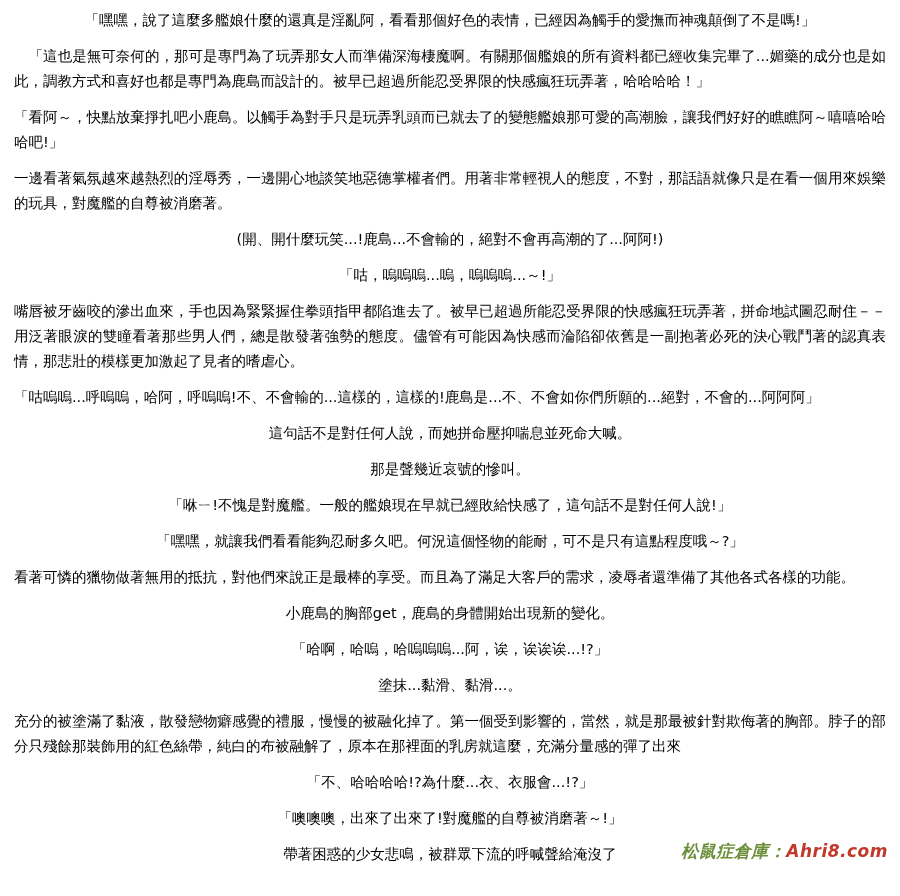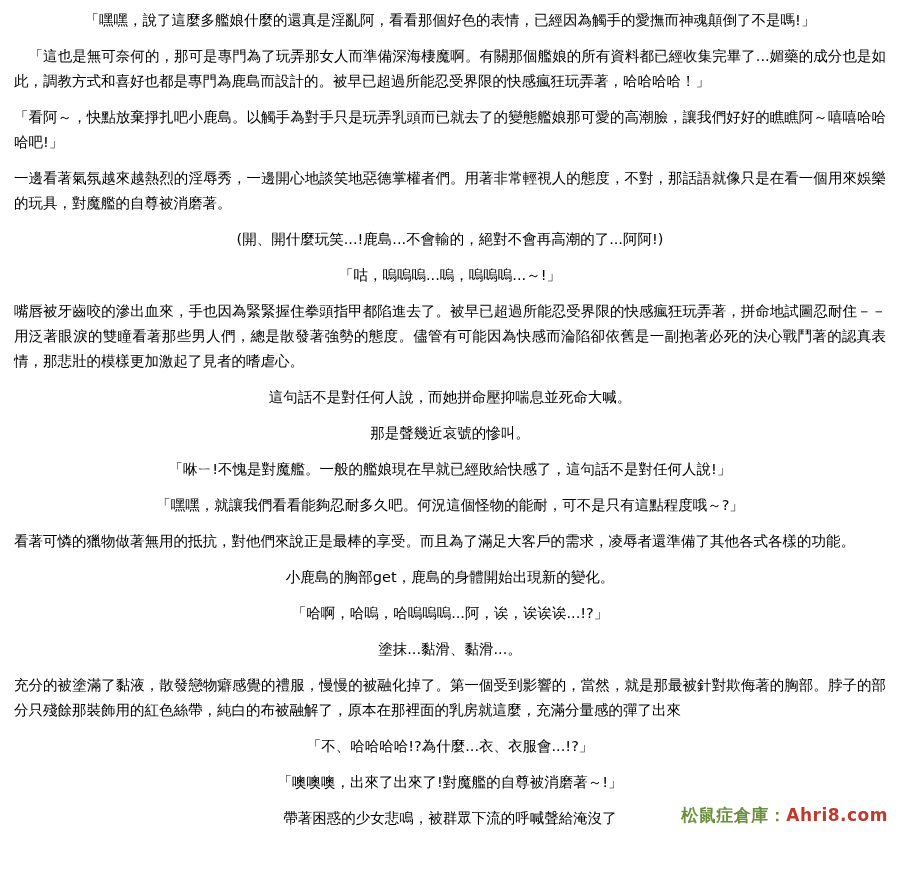--- a/index.html
+++ b/index.html
@@ -34,37 +34,39 @@
   }
   .watermark {
     position: absolute;
     right: 12px;
     bottom: 4px;
     font-size: 17px;
     font-weight: bold;
     color: #6b8f3a;
     letter-spacing: 0.5px;
     white-space: nowrap;
+    font-style: italic;
   }
   .watermark .wm-site {
     color: #c0392b;
   }
 </style>
 </head>
 <body>
 
 <div class="page">
   <div id="paragraphs">
       <p class="para center">「嘿嘿，說了這麼多艦娘什麼的還真是淫亂阿，看看那個好色的表情，已經因為觸手的愛撫而神魂顛倒了不是嗎!」</p>
       <p class="para">　「這也是無可奈何的，那可是專門為了玩弄那女人而準備深海棲魔啊。有關那個艦娘的所有資料都已經收集完畢了...媚藥的成分也是如此，調教方式和喜好也都是專門為鹿島而設計的。被早已超過所能忍受界限的快感瘋狂玩弄著，哈哈哈哈！」</p>
       <p class="para">「看阿～，快點放棄掙扎吧小鹿島。以觸手為對手只是玩弄乳頭而已就去了的變態艦娘那可愛的高潮臉，讓我們好好的瞧瞧阿～嘻嘻哈哈哈吧!」</p>
       <p class="para">一邊看著氣氛越來越熱烈的淫辱秀，一邊開心地談笑地惡德掌權者們。用著非常輕視人的態度，不對，那話語就像只是在看一個用來娛樂的玩具，對魔艦的自尊被消磨著。</p>
       <p class="para center">(開、開什麼玩笑...!鹿島...不會輸的，絕對不會再高潮的了...阿阿!)</p>
       <p class="para center">「咕，嗚嗚嗚...嗚，嗚嗚嗚...～!」</p>
       <p class="para">嘴唇被牙齒咬的滲出血來，手也因為緊緊握住拳頭指甲都陷進去了。被早已超過所能忍受界限的快感瘋狂玩弄著，拼命地試圖忍耐住－－用泛著眼淚的雙瞳看著那些男人們，總是散發著強勢的態度。儘管有可能因為快感而淪陷卻依舊是一副抱著必死的決心戰鬥著的認真表情，那悲壯的模樣更加激起了見者的嗜虐心。</p>
+      <p class="para">「咕嗚嗚...呼嗚嗚，哈阿，呼嗚嗚!不、不會輸的...這樣的，這樣的!鹿島是...不、不會如你們所願的...絕對，不會的...阿阿阿」</p>
       <p class="para center">這句話不是對任何人說，而她拼命壓抑喘息並死命大喊。</p>
       <p class="para center">那是聲幾近哀號的慘叫。</p>
       <p class="para center">「咻ㄧ!不愧是對魔艦。一般的艦娘現在早就已經敗給快感了，這句話不是對任何人說!」</p>
       <p class="para center">「嘿嘿，就讓我們看看能夠忍耐多久吧。何況這個怪物的能耐，可不是只有這點程度哦～?」</p>
       <p class="para">看著可憐的獵物做著無用的抵抗，對他們來說正是最棒的享受。而且為了滿足大客戶的需求，凌辱者還準備了其他各式各樣的功能。</p>
       <p class="para center">小鹿島的胸部get，鹿島的身體開始出現新的變化。</p>
       <p class="para center">「哈啊，哈嗚，哈嗚嗚嗚...阿，诶，诶诶诶...!?」</p>
       <p class="para center">塗抹...黏滑、黏滑...。</p>
       <p class="para">充分的被塗滿了黏液，散發戀物癖感覺的禮服，慢慢的被融化掉了。第一個受到影響的，當然，就是那最被針對欺侮著的胸部。脖子的部分只殘餘那裝飾用的紅色絲帶，純白的布被融解了，原本在那裡面的乳房就這麼，充滿分量感的彈了出來</p>
       <p class="para center">「不、哈哈哈哈!?為什麼...衣、衣服會...!?」</p>

